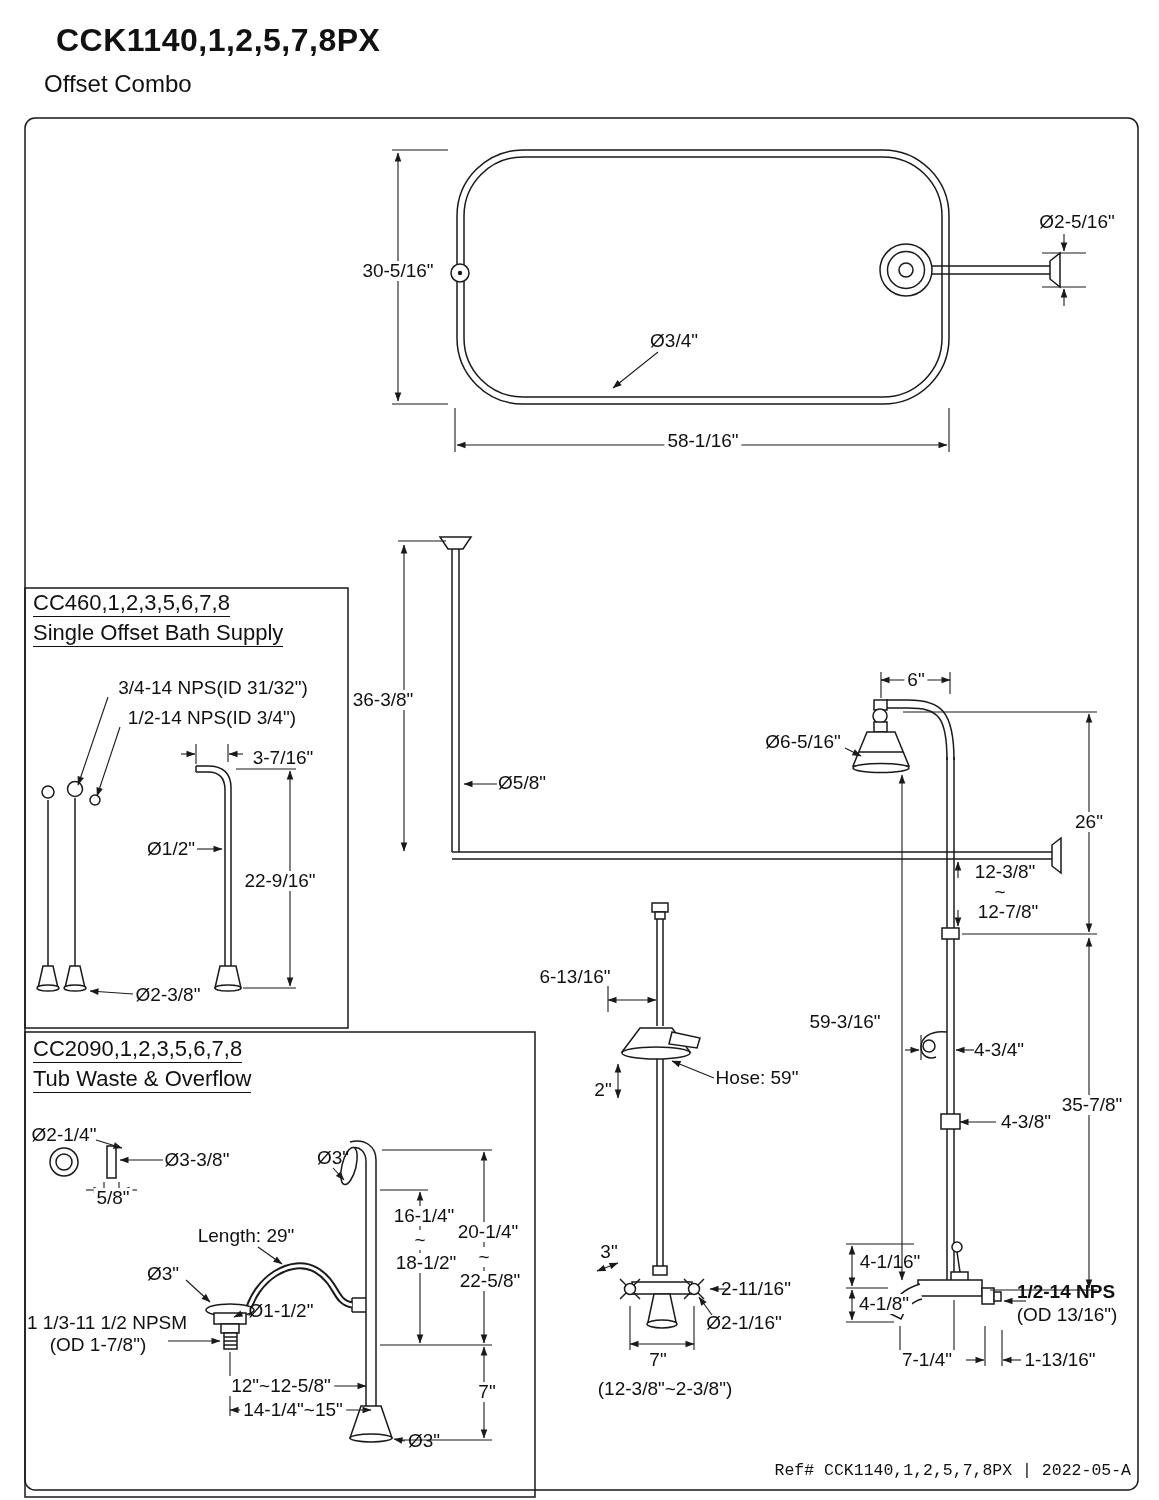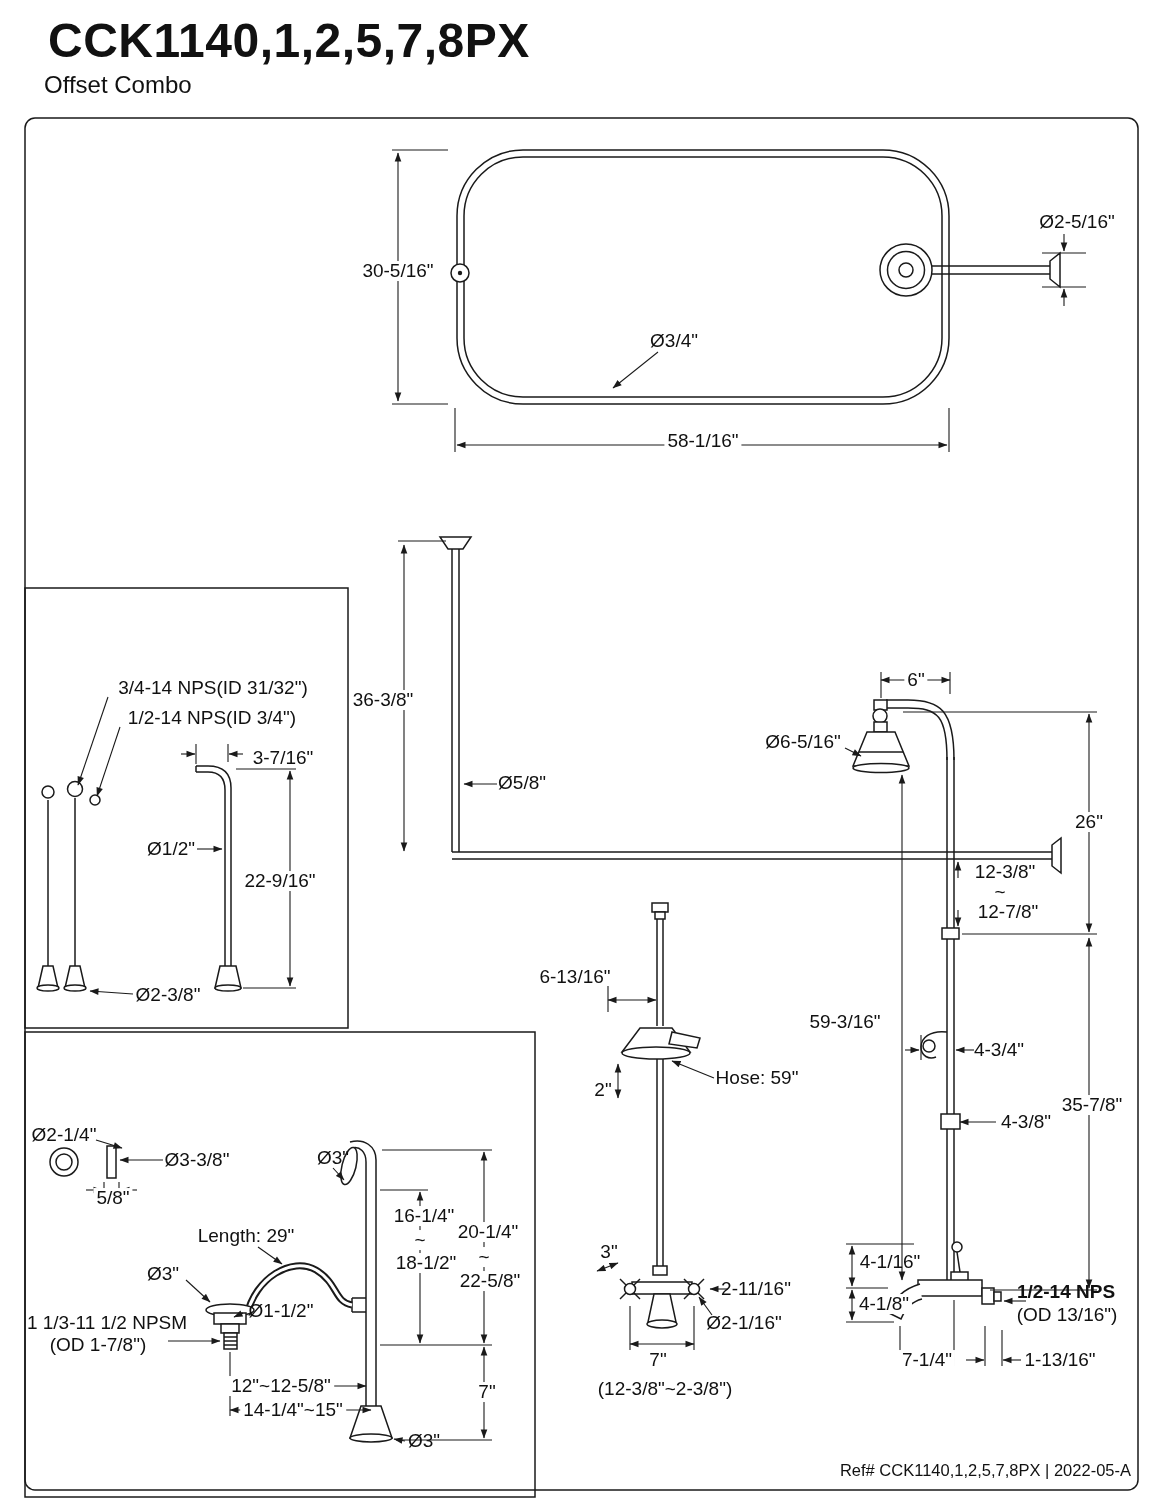--- a/index.html
+++ b/index.html
@@ -1,29 +1,29 @@
 <!DOCTYPE html>
 <html><head>
 <meta charset="utf-8">
 <style>
   html,body{margin:0;padding:0;background:#fff;}
   .page{position:relative;width:1159px;height:1500px;background:#fff;overflow:hidden;
         font-family:"Liberation Sans",sans-serif;color:#111;}
   svg{position:absolute;left:0;top:0;}
   .hdr{position:absolute;left:44px;top:12px;}
-  .title{font-weight:bold;font-size:48px;line-height:1.05;margin:4px;letter-spacing:0.5px;}
+  .title{font-weight:bold;font-size:32px;line-height:1.05;margin:12px;letter-spacing:0.5px;}
   .sub{font-size:24px;margin-top:5px;}
   #annotations{position:absolute;left:0;top:0;width:100%;height:100%;}
   .ann{position:absolute;transform:translate(-50%,-50%);font-size:19px;line-height:1.05;
        white-space:nowrap;color:#111;}
   .ann.bg{background:#fff;padding:0 3px;}
   .inset-head{position:absolute;}
   .inset-title,.inset-sub{display:table;font-size:22px;line-height:1.1;border-bottom:1.6px solid #111;
        padding-bottom:1px;margin-bottom:4px;}
-  .ref{position:absolute;right:28px;top:1461px;font-size:16.5px;}
+  .ref{position:absolute;right:28px;top:1461px;font-size:16.5px;font-family:Liberation Mono, monospace;}
 </style>
 </head>
 <body>
 
 <div class="page">
 
   <header class="hdr">
     <h1 class="title">CCK1140,1,2,5,7,8PX</h1>
     <div class="sub">Offset Combo</div>
   </header>
@@ -314,17 +314,25 @@
       <div class="ann" style="left: 163px; top: 1274px;">Ø3"</div>
       <div class="ann" style="left: 281px; top: 1311px;">Ø1-1/2"</div>
       <div class="ann" style="left: 107px; top: 1323px;">1 1/3-11 1/2 NPSM</div>
       <div class="ann" style="left: 98px; top: 1345px;">(OD 1-7/8")</div>
       <div class="ann bg" style="left: 281px; top: 1386px;">12"~12-5/8"</div>
       <div class="ann bg" style="left: 293px; top: 1410px;">14-1/4"~15"</div>
       <div class="ann bg" style="left: 487px; top: 1392px;">7"</div>
       <div class="ann" style="left: 424px; top: 1441px;">Ø3"</div>
     </div>
 
-
+  <div class="inset-head" style="left:33px;top:591px;">
+    <div class="inset-title">CC460,1,2,3,5,6,7,8</div>
+    <div class="inset-sub">Single Offset Bath Supply</div>
+  </div>
+
+  <div class="inset-head" style="left:33px;top:1037px;">
+    <div class="inset-title">CC2090,1,2,3,5,6,7,8</div>
+    <div class="inset-sub">Tub Waste &amp; Overflow</div>
+  </div>
 
   <div class="ref">Ref# CCK1140,1,2,5,7,8PX | 2022-05-A</div>
 
 </div>
 
 </body></html>

